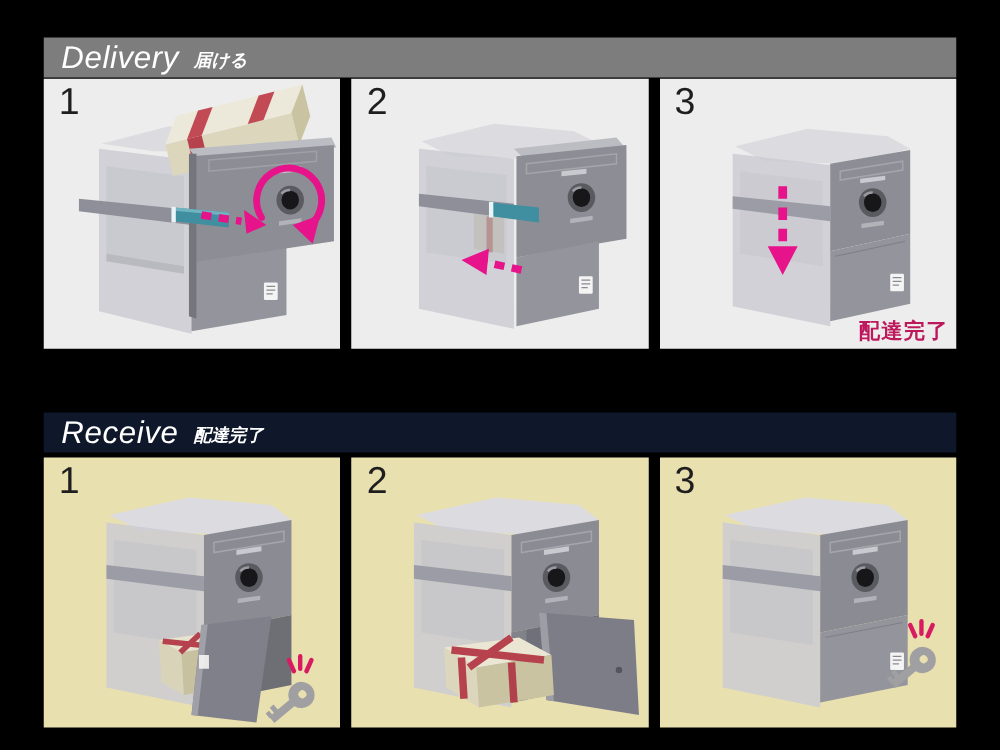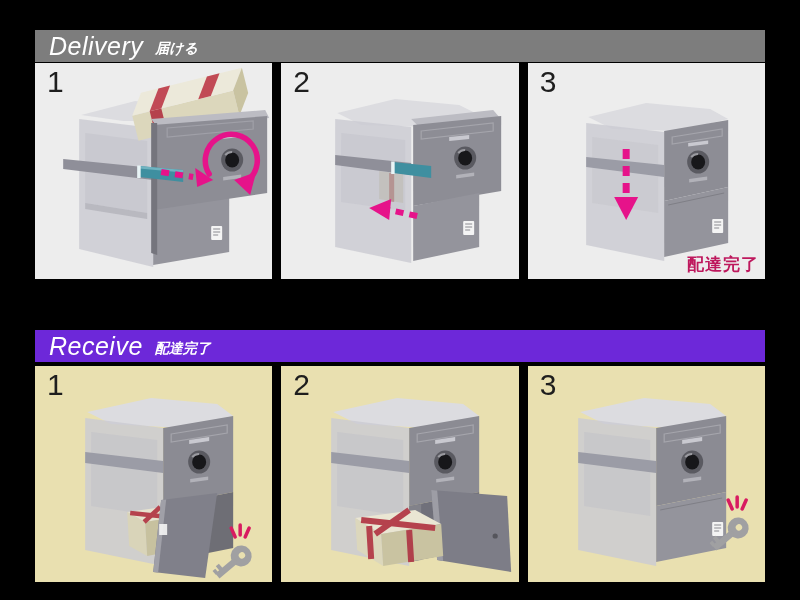--- a/index.html
+++ b/index.html
@@ -5,21 +5,21 @@
   html,body{margin:0;padding:0;}
   body{
     width:800px;height:600px;background:#000;position:relative;overflow:hidden;
     font-family:"Liberation Sans", sans-serif;
   }
   .section-header{
     position:absolute;left:35px;width:730px;height:32px;
     display:flex;align-items:center;padding-left:14px;box-sizing:border-box;color:#fff;font-style:italic;
   }
   #delivery-header{top:30px;background:#7d7d7d;}
-  #receive-header{top:330px;background:#6d28d9;}
+  #receive-header{top:330px;background:#0f172a;}
   .section-title{font-size:25px;font-weight:400;letter-spacing:.5px;line-height:1;}
   .section-subtitle{font-size:14px;font-weight:600;margin-left:12px;margin-top:4px;line-height:1;}
   .row{position:absolute;left:35px;width:730px;height:216px;display:flex;gap:9px;}
   #delivery-row{top:63px;}
   #receive-row{top:366px;}
   .panel{position:relative;flex:1;min-width:0;}
   #delivery-row .panel{background:#ededed;}
   #receive-row .panel{background:#e9e0b0;}
   .step-number{
     position:absolute;top:2px;left:12px;font-size:30px;font-weight:500;color:#1e1e1e;z-index:3;

